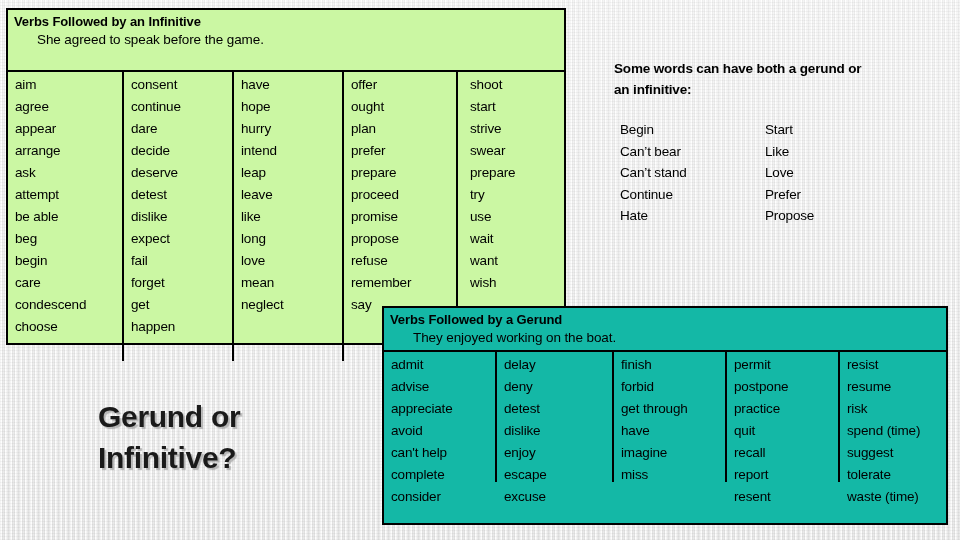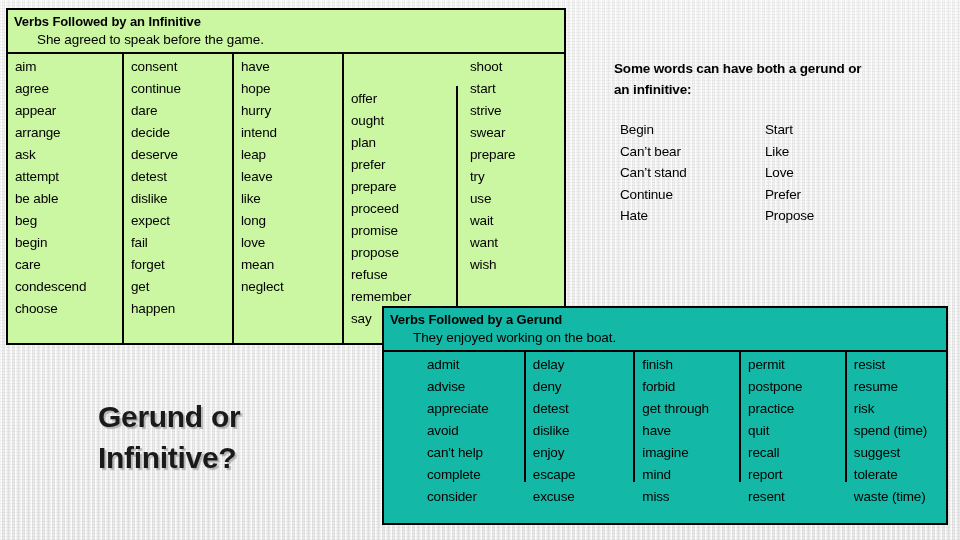--- a/index.html
+++ b/index.html
@@ -27,37 +27,37 @@
   }
   .tbl-head .t1{font-weight:bold;font-size:13px;color:#000;line-height:17px;letter-spacing:-0.1px;}
   .tbl-head .t2{font-size:13.5px;color:#000;line-height:19px;letter-spacing:-0.1px;margin-left:23px;}
   .cols{display:flex;box-sizing:border-box;height:100%;}
   .col{box-sizing:border-box;border-right:2px solid #000;padding:2px 0 0 7px;}
   .col:last-child{border-right:none;}
   .col .w{font-size:13.5px;line-height:22px;color:#000;white-space:nowrap;letter-spacing:-0.15px;}
 
   
   #tbl-inf{left:6px;top:8px;width:560px;height:337px;background:#cbf7a3;}
-  #tbl-inf .tbl-head{height:44px;}
+  #tbl-inf .tbl-head{height:62px;}
   #tbl-inf .c0{width:116px;}
   #tbl-inf .c1{width:110px;}
   #tbl-inf .c2{width:110px;}
-  #tbl-inf .c3{width:114px;margin-top:32px;}
+  #tbl-inf .c3{width:114px;}
   #tbl-inf .c4{width:106px;padding-left:12px;}
   #tbl-inf .body{height:289px;}
 
   
   #tbl-ger{left:382px;top:306px;width:566px;height:219px;background:#14b8a6;}
   #tbl-ger .tbl-head{height:44px;}
   #tbl-ger .c0{width:113px;}
   #tbl-ger .c1{width:117px;}
   #tbl-ger .c2{width:113px;}
   #tbl-ger .c3{width:113px;}
   #tbl-ger .c4{width:106px;}
-  #tbl-ger .body{height:130px;padding-left:36px;}
+  #tbl-ger .body{height:130px;}
 
   
   #both{position:absolute;left:614px;top:58px;width:330px;}
   #both .hd{font-weight:bold;font-size:13.5px;line-height:21px;color:#000;letter-spacing:-0.15px;}
   #both .grid{margin-top:19px;display:flex;}
   #both .bc{width:140px;}
   #both .bw{font-size:13.5px;line-height:21.5px;color:#000;letter-spacing:-0.15px;white-space:nowrap;}
   #both .bc0{padding-left:6px;}
   #both .bc1{padding-left:5px;}
 
@@ -198,21 +198,20 @@
       <div class="w">enjoy</div>
       <div class="w">escape</div>
       <div class="w">excuse</div>
     </div>
     <div class="col c2">
       <div class="w">finish</div>
       <div class="w">forbid</div>
       <div class="w">get through</div>
       <div class="w">have</div>
       <div class="w">imagine</div>
-      <div class="w">mind</div>
       <div class="w">miss</div>
     </div>
     <div class="col c3">
       <div class="w">permit</div>
       <div class="w">postpone</div>
       <div class="w">practice</div>
       <div class="w">quit</div>
       <div class="w">recall</div>
       <div class="w">report</div>
       <div class="w">resent</div>

